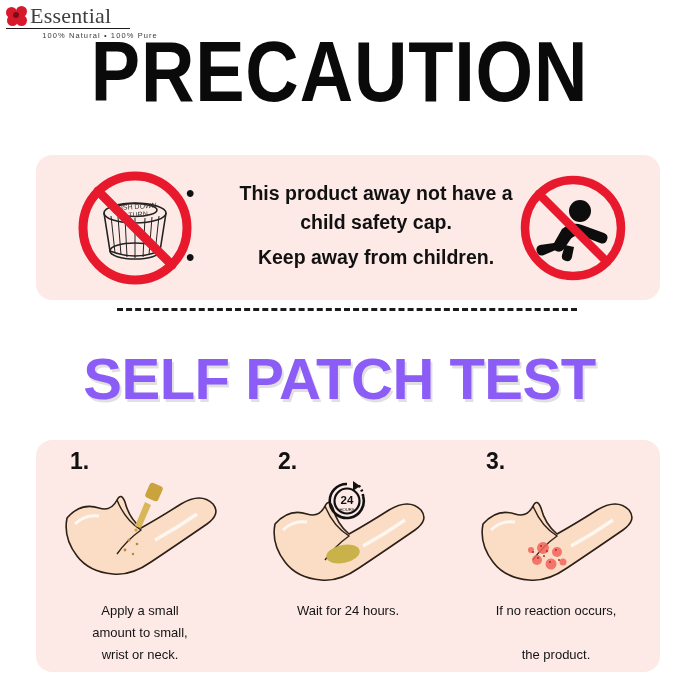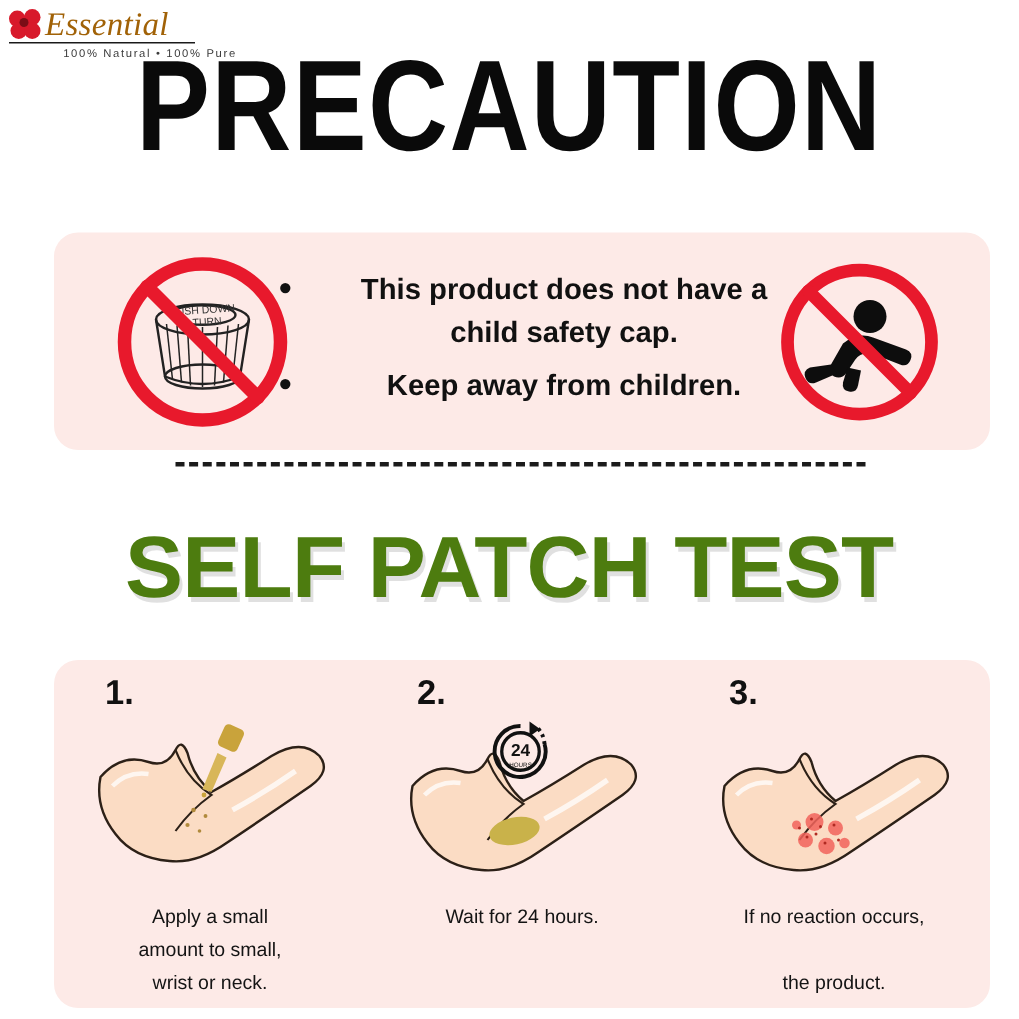--- a/index.html
+++ b/index.html
@@ -22,21 +22,21 @@
   .logo-row2{display:flex;align-items:center;margin-top:1px;}
   .logo-flower{width:22px;height:20px;flex:0 0 22px;position:relative;margin-right:2px;}
   .logo-flower span{position:absolute;background:#d8192b;border-radius:50%;}
   .p1{width:11px;height:11px;left:0;top:1px;}
   .p2{width:11px;height:11px;left:10px;top:0px;}
   .p3{width:11px;height:11px;left:1px;top:9px;}
   .p4{width:11px;height:11px;left:10px;top:9px;}
   .pc{width:6px;height:6px;left:7px;top:6px;background:#7b0d16 !important;}
   .logo-line2{
     font-family:"Liberation Serif", serif;
-    font-size:22px;line-height:22px;color:#a16207;letter-spacing:.2px;font-style:italic;
+    font-size:22px;line-height:22px;color:#404040;letter-spacing:.2px;
   }
   .logo-rule{height:1px;background:#1a1a1a;margin-top:1px;width:124px;}
   .logo-tag{
     font-family:"Liberation Sans", sans-serif;
     font-size:7.5px;letter-spacing:1.1px;color:#3b3b3b;
     text-align:center;margin-top:2px;width:124px;margin-left:32px;
   }
 
   
   .title-precaution{
@@ -78,21 +78,21 @@
   .divider{
     position:absolute;left:117px;top:308px;width:460px;height:0;
     border-top:3px dashed #1b1b1b;
   }
 
   
   .title-patch{
     position:absolute;left:0;right:0;top:348px;
     text-align:center;
     font-weight:bold;font-size:58px;line-height:62px;
-    letter-spacing:-0.5px;color:#4d7c0f;
+    letter-spacing:-0.5px;color:#8b5cf6;
     text-shadow:2px 3px 0 rgba(0,0,0,0.12);
   }
 
   
   .patch-panel{
     position:absolute;left:36px;top:440px;width:624px;height:232px;
     background:#fdeae7;border-radius:16px;
   }
   .step{
     position:absolute;top:0;width:208px;height:232px;
@@ -159,21 +159,21 @@
         <text x="59" y="48" text-anchor="middle" font-size="7" font-family="Liberation Sans, sans-serif" fill="#333" transform="rotate(-4 59 48)">&amp; TURN</text>
         <circle cx="59" cy="59" r="52" fill="none" stroke="#e8192c" stroke-width="9"></circle>
         <line x1="22" y1="22" x2="96" y2="96" stroke="#e8192c" stroke-width="9" stroke-linecap="round"></line>
       </svg>
     </div>
 
     <div class="prec-text">
       <div class="prec-line">
         <span class="prec-bullet">•</span>
         <span class="prec-body">
-          <span>This product does not have a</span><br>
+          <span>This product away not have a</span><br>
           <span>child safety cap.</span>
         </span>
       </div>
       <div class="prec-line second">
         <span class="prec-bullet">•</span>
         <span class="prec-body">Keep away from children.</span>
       </div>
     </div>
 
     <div class="no-baby-icon">

